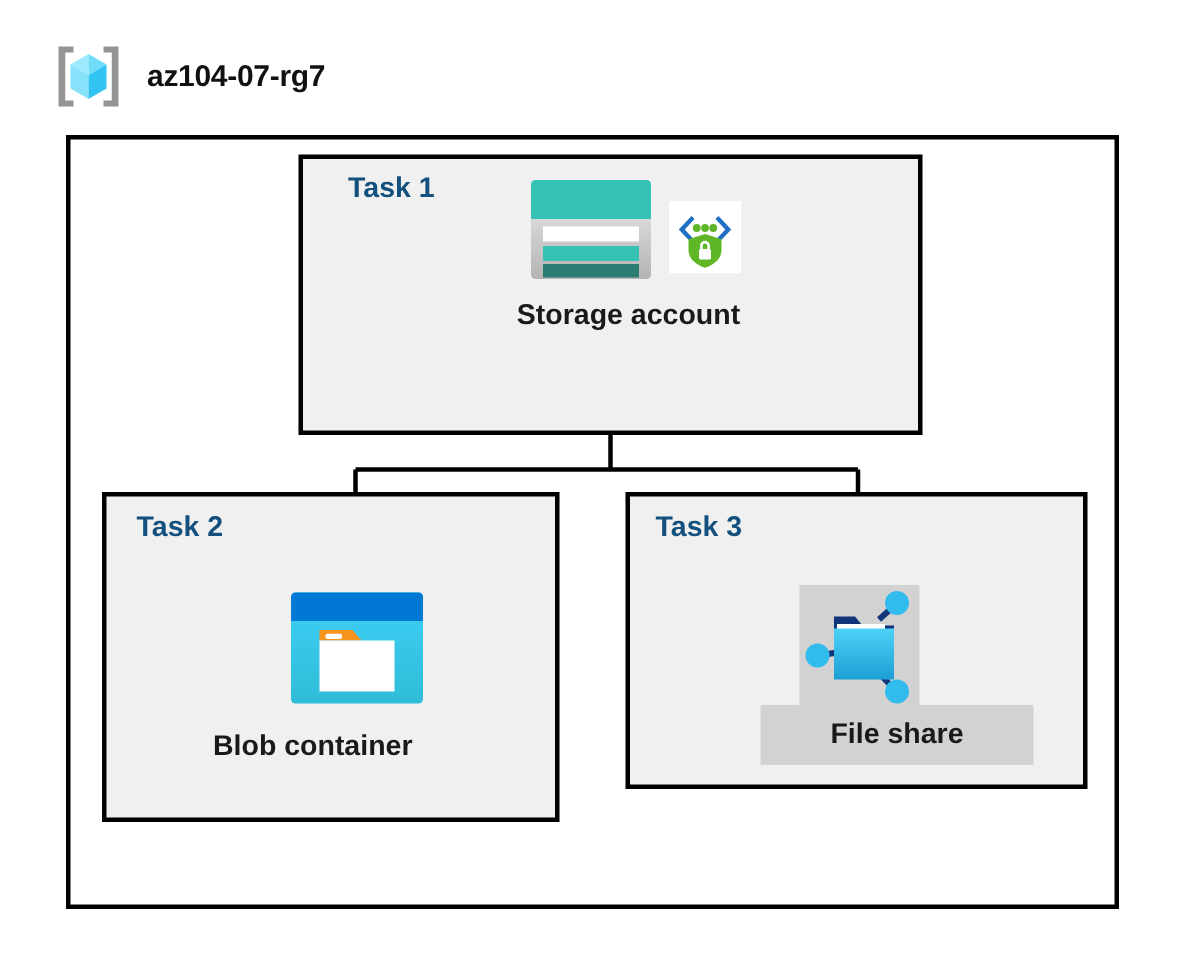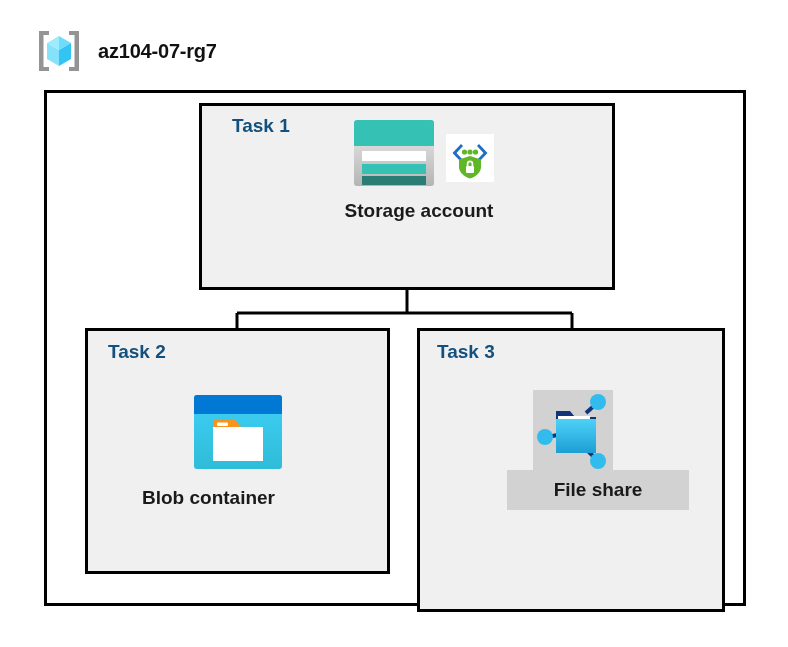--- a/index.html
+++ b/index.html
@@ -48,22 +48,22 @@
     border: 3px solid #000000;
   }
 
   
   .task-box {
     position: absolute;
     background: #f0f0f0;
     border: 3px solid #000000;
   }
   #task1-box { left: 199px; top: 103px; width: 416px; height: 187px; }
-  #task2-box { left: 85px;  top: 328px; width: 305px; height: 246px; }
-  #task3-box { left: 417px; top: 328px; width: 308px; height: 284px; }
+  #task2-box { left: 68px;  top: 328px; width: 305px; height: 220px; }
+  #task3-box { left: 417px; top: 328px; width: 308px; height: 198px; }
 
   .task-label {
     position: absolute;
     font-size: 19px;
     font-weight: bold;
     color: #13507e;
     white-space: nowrap;
   }
   #task1-label { left: 30px; top: 9px; }
   #task2-label { left: 20px; top: 10px; }

